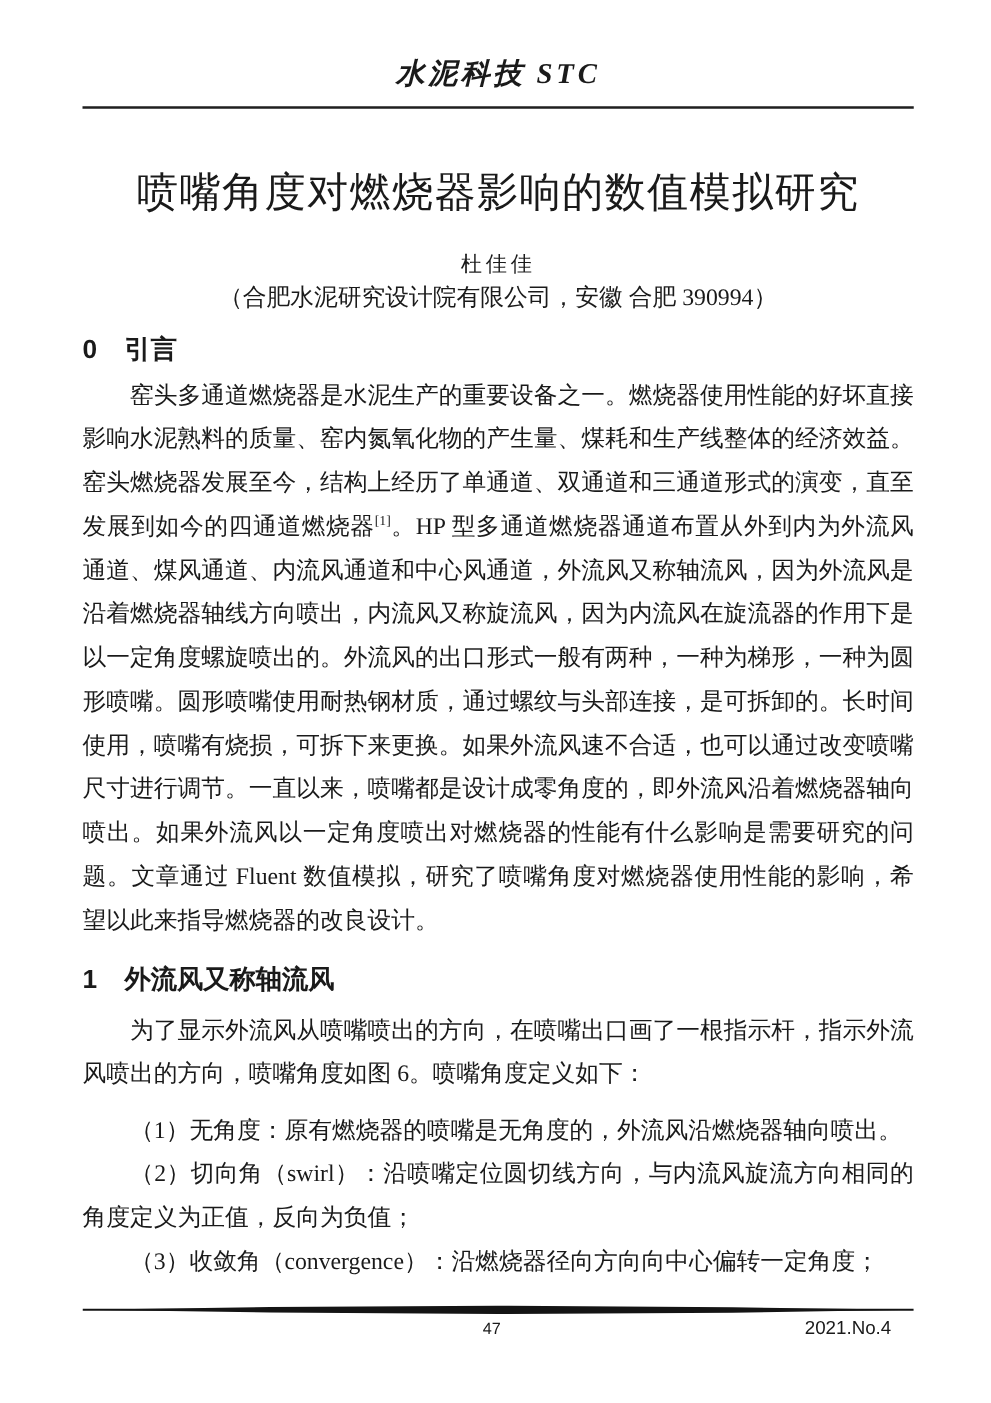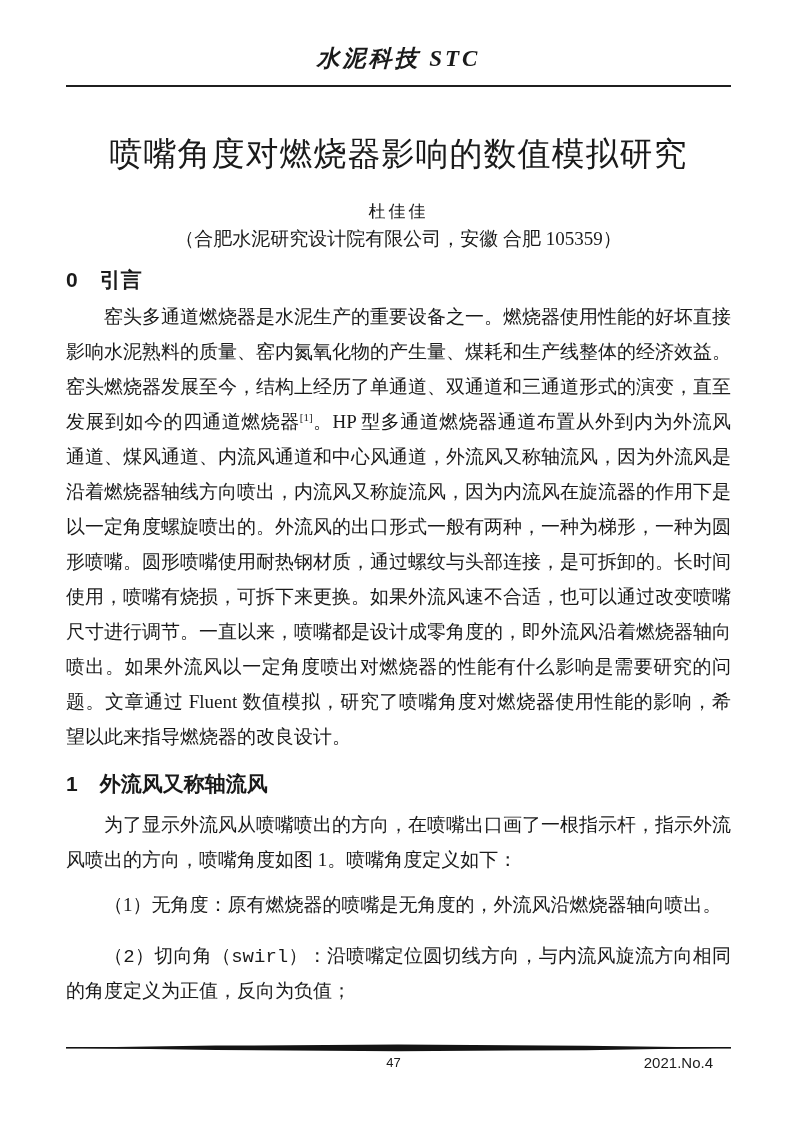--- a/index.html
+++ b/index.html
@@ -64,21 +64,21 @@
   p.body {
     font-size: 19px;
     line-height: 35px;
     text-align: justify;
     text-justify: inter-ideograph;
     text-indent: 2em;
   }
   p.intro { margin-top: 5px; }
   p.def-intro { margin-top: 9px; }
   p.def-item-first { margin-top: 10px; }
-  p.def-item { margin-top: 18px; font-family: Liberation Mono, monospace; }
+  p.def-item { margin-top: 0; }
   sup.ref {
     font-size: 11px;
     line-height: 0;
     vertical-align: super;
     letter-spacing: 0;
   }
   .footer {
     position: absolute;
     left: 66px; right: 62px;
     top: 1044px;
@@ -111,38 +111,39 @@
 
   <header>
     <div class="journal-name">水泥科技 STC</div>
     <div class="header-rule"></div>
   </header>
 
   <h1 class="article-title">喷嘴角度对燃烧器影响的数值模拟研究</h1>
 
   <div class="author">杜佳佳</div>
 
-  <div class="affiliation">（合肥水泥研究设计院有限公司，安徽 合肥 105359）</div>
+  <div class="affiliation">（合肥水泥研究设计院有限公司，安徽 合肥 390994）</div>
 
   <h2 class="sec-heading sec-heading-0">
     <span class="sec-num">0</span><span>引言</span>
   </h2>
 
   <p class="body intro"><span>窑头多通道燃烧器是水泥生产的重要设备之一。燃烧器使用性能的好坏直接影响水泥熟料的质量、窑内氮氧化物的产生量、煤耗和生产线整体的经济效益。窑头燃烧器发展至今，结构上经历了单通道、双通道和三通道形式的演变，直至发展到如今的四通道燃烧器</span><sup class="ref">[1]</sup><span>。HP 型多通道燃烧器通道布置从外到内为外流风通道、煤风通道、内流风通道和中心风通道，外流风又称轴流风，因为外流风是沿着燃烧器轴线方向喷出，内流风又称旋流风，因为内流风在旋流器的作用下是以一定角度螺旋喷出的。外流风的出口形式一般有两种，一种为梯形，一种为圆形喷嘴。圆形喷嘴使用耐热钢材质，通过螺纹与头部连接，是可拆卸的。长时间使用，喷嘴有烧损，可拆下来更换。如果外流风速不合适，也可以通过改变喷嘴尺寸进行调节。一直以来，喷嘴都是设计成零角度的，即外流风沿着燃烧器轴向喷出。如果外流风以一定角度喷出对燃烧器的性能有什么影响是需要研究的问题。文章通过 Fluent 数值模拟，研究了喷嘴角度对燃烧器使用性能的影响，希望以此来指导燃烧器的改良设计。</span></p>
 
   <h2 class="sec-heading sec-heading-1">
     <span class="sec-num">1</span><span>外流风又称轴流风</span>
   </h2>
 
-  <p class="body def-intro">为了显示外流风从喷嘴喷出的方向，在喷嘴出口画了一根指示杆，指示外流风喷出的方向，喷嘴角度如图 1。喷嘴角度定义如下：</p>
+  <p class="body def-intro">为了显示外流风从喷嘴喷出的方向，在喷嘴出口画了一根指示杆，指示外流风喷出的方向，喷嘴角度如图 6。喷嘴角度定义如下：</p>
 
   <p class="body def-item-first">（1）无角度：原有燃烧器的喷嘴是无角度的，外流风沿燃烧器轴向喷出。</p>
 
   <p class="body def-item">（2）切向角（swirl）：沿喷嘴定位圆切线方向，与内流风旋流方向相同的角度定义为正值，反向为负值；</p>
 
+  <p class="body def-item">（3）收敛角（convergence）：沿燃烧器径向方向向中心偏转一定角度；</p>
 
   <footer class="footer">
     <svg class="footer-rule-svg" width="665" height="8" viewBox="0 0 665 8">
       <rect x="0" y="3" width="665" height="1.6" fill="#141414"></rect>
       <polygon points="0,3.8 150,1.6 332,0.6 520,1.8 665,3.8 520,6.2 332,7.2 150,5.9" fill="#141414"></polygon>
     </svg>
     <div class="footer-row">
       <span class="page-number">47</span>
       <span class="issue-label">2021.No.4</span>
     </div>

